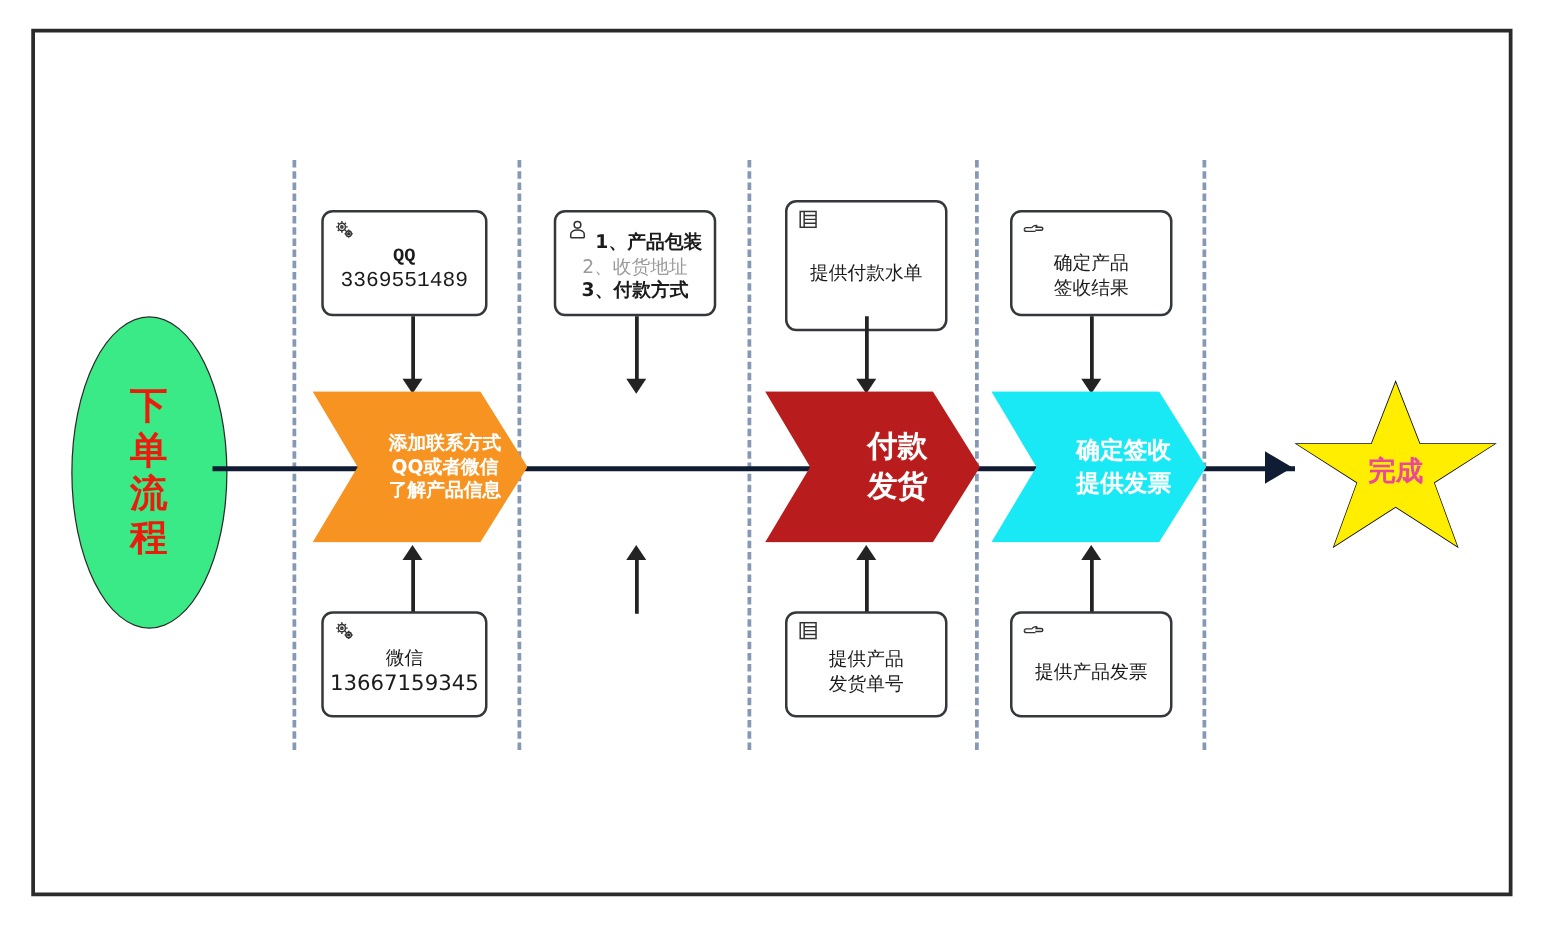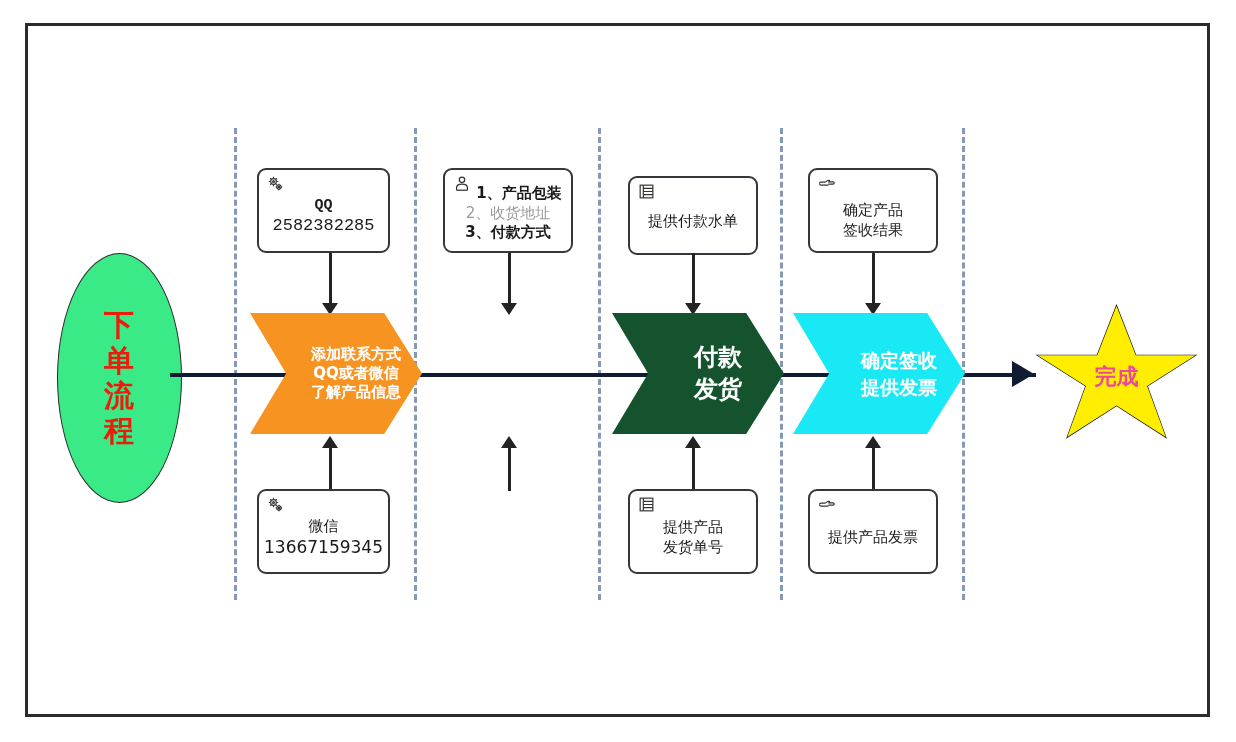--- a/index.html
+++ b/index.html
@@ -129,21 +129,21 @@
             <circle cx="9" cy="9" r="1.1"></circle>
           <path d="M9 3.4V5M9 13v1.6M3.4 9H5M13 9h1.6M5.1 5.1l1.1 1.1M11.8 11.8l1.1 1.1M12.9 5.1l-1.1 1.1M6.2 11.8l-1.1 1.1"></path>
           <circle cx="15.5" cy="15.5" r="2.6"></circle>
             <circle cx="15.5" cy="15.5" r="0.9"></circle>
           <path d="M15.5 11.6v1.3M15.5 18.1v1.3M11.6 15.5h1.3M18.1 15.5h1.3"></path>
         </g>
       </svg>
     </span>
     <div class="body">
       <div class="ln b">QQ</div>
-      <div class="ln mono">2582382285</div>
+      <div class="ln mono">3369551489</div>
     </div>
   </div>
   <div class="vline" style="left:329px;top:253px;height:52px;"></div>
   <div class="arrow-down" style="left:322px;top:303px;"></div>
 
   <div class="chev" style="left:250px;top:313px;width:172px;height:121px;background:#f79321;">
     <div class="ctxt" style="font-size:15px;">
       <div>添加联系方式</div>
       <div>QQ或者微信</div>
       <div>了解产品信息</div>
@@ -187,37 +187,37 @@
       <div class="ln b">3、付款方式</div>
     </div>
   </div>
   <div class="vline" style="left:508px;top:253px;height:52px;"></div>
   <div class="arrow-down" style="left:501px;top:303px;"></div>
 
 
   <div class="vline" style="left:508px;top:446px;height:45px;"></div>
   <div class="arrow-up" style="left:501px;top:436px;"></div>
 
-  <div class="note" style="left:628px;top:176px;width:130px;height:79px;">
+  <div class="note" style="left:628px;top:160px;width:130px;height:105px;">
     <span class="icon">
       <svg viewBox="0 0 24 24" width="19" height="19">
         <g fill="none" stroke="#333" stroke-width="1.5">
           <rect x="4" y="4" width="16" height="16"></rect>
           <path d="M8 4v16M8 8h12M8 12h12M8 16h12"></path>
         </g>
       </svg>
     </span>
     <div class="body">
       <div class="ln">提供付款水单</div>
     </div>
   </div>
   <div class="vline" style="left:692px;top:253px;height:52px;"></div>
   <div class="arrow-down" style="left:685px;top:303px;"></div>
 
-  <div class="chev" style="left:612px;top:313px;width:172px;height:121px;background:#14532d;">
+  <div class="chev" style="left:612px;top:313px;width:172px;height:121px;background:#b91c1c;">
     <div class="ctxt" style="font-size:24px;line-height:1.32;">
       <div>付款</div>
       <div>发货</div>
     </div>
   </div>
 
   <div class="vline" style="left:692px;top:446px;height:45px;"></div>
   <div class="arrow-up" style="left:685px;top:436px;"></div>
   <div class="note" style="left:628px;top:489px;width:130px;height:85px;">
     <span class="icon">

